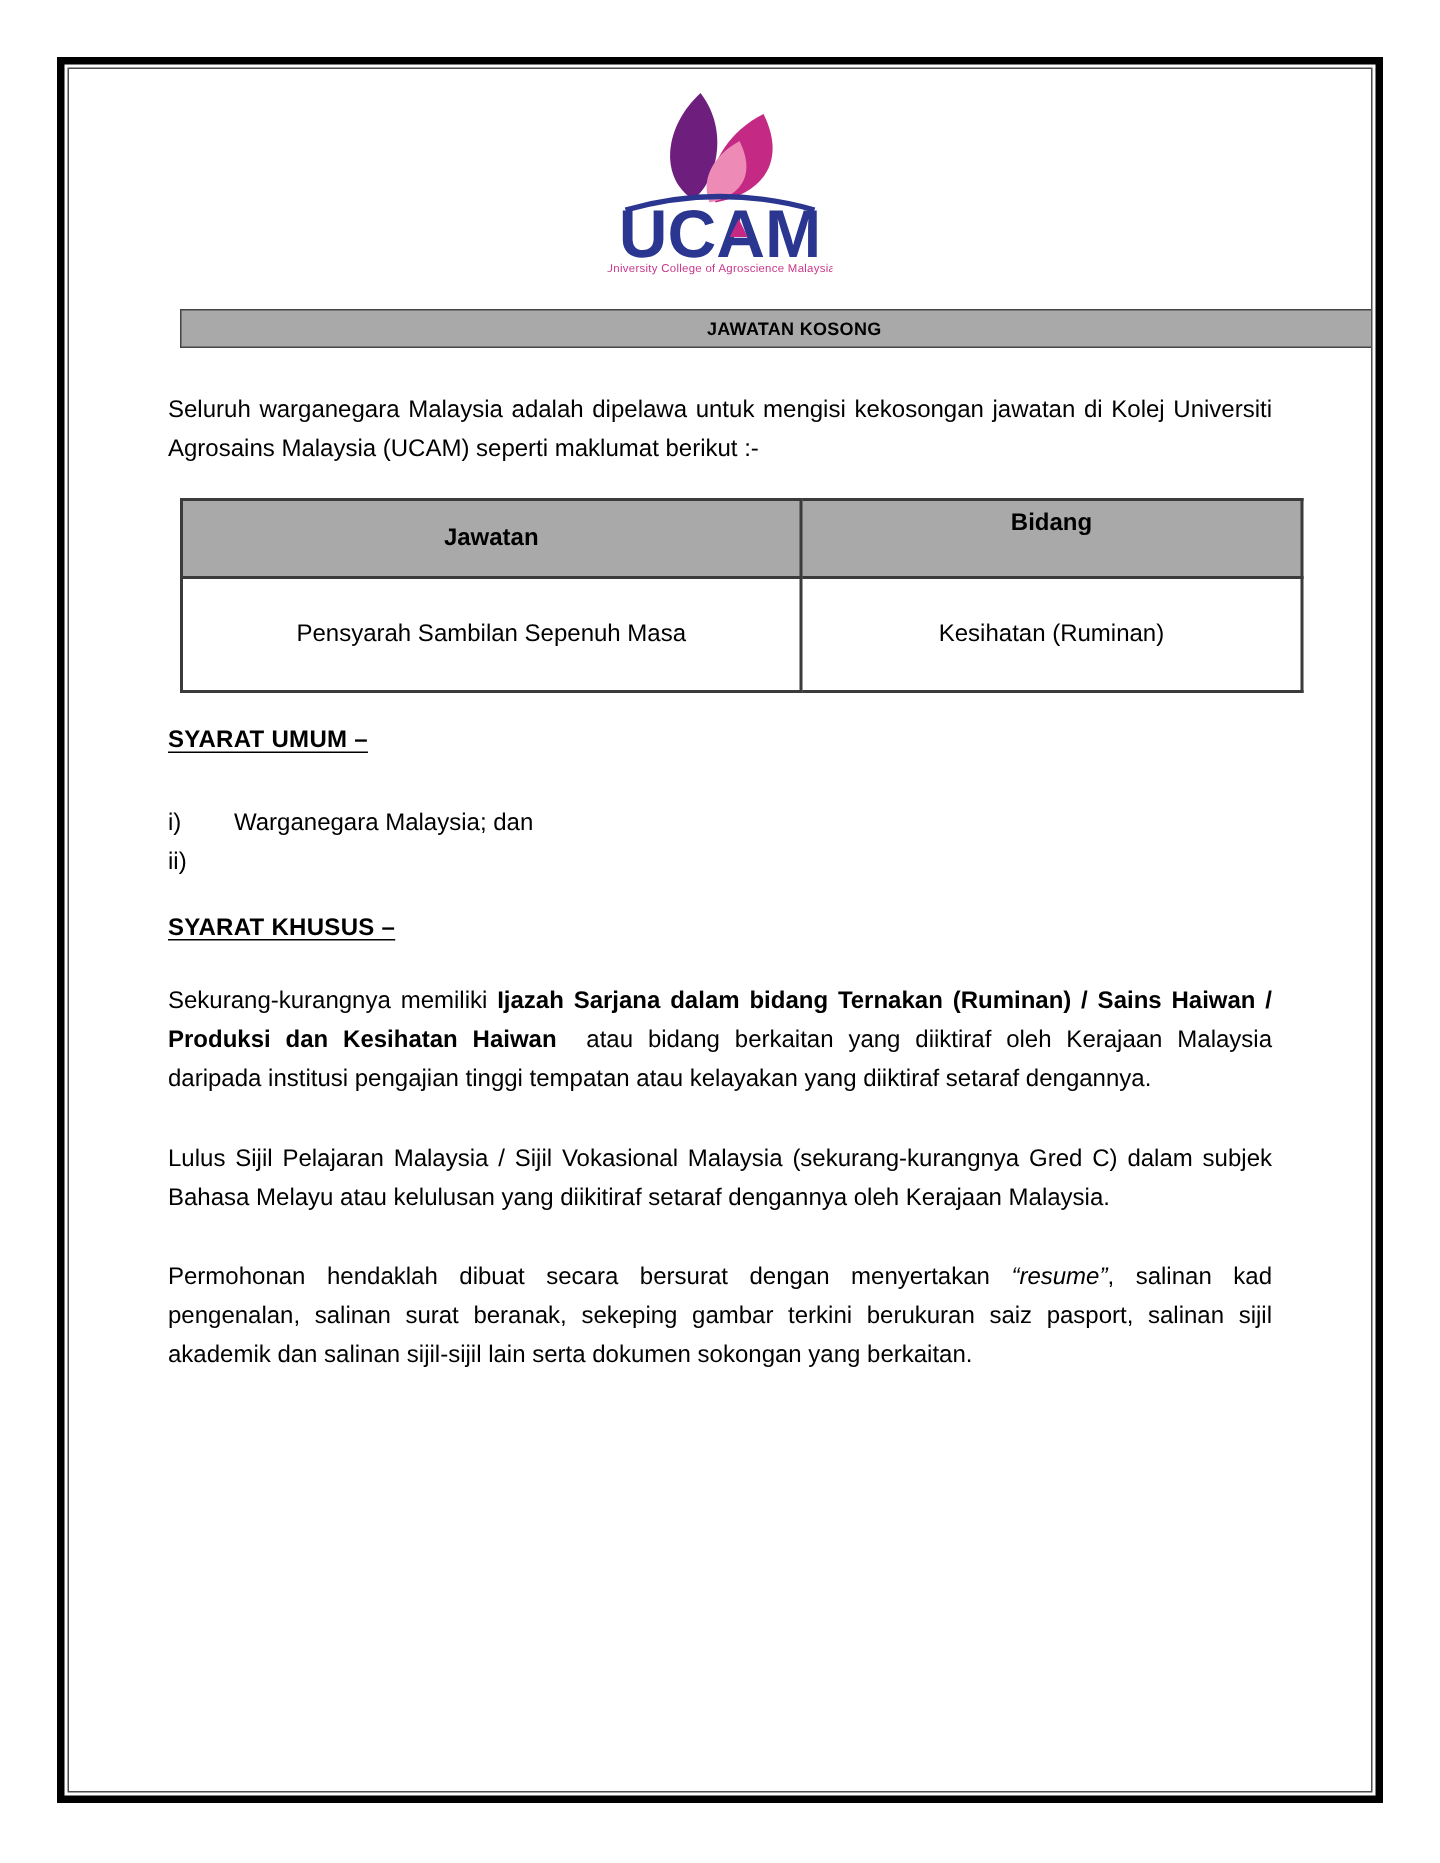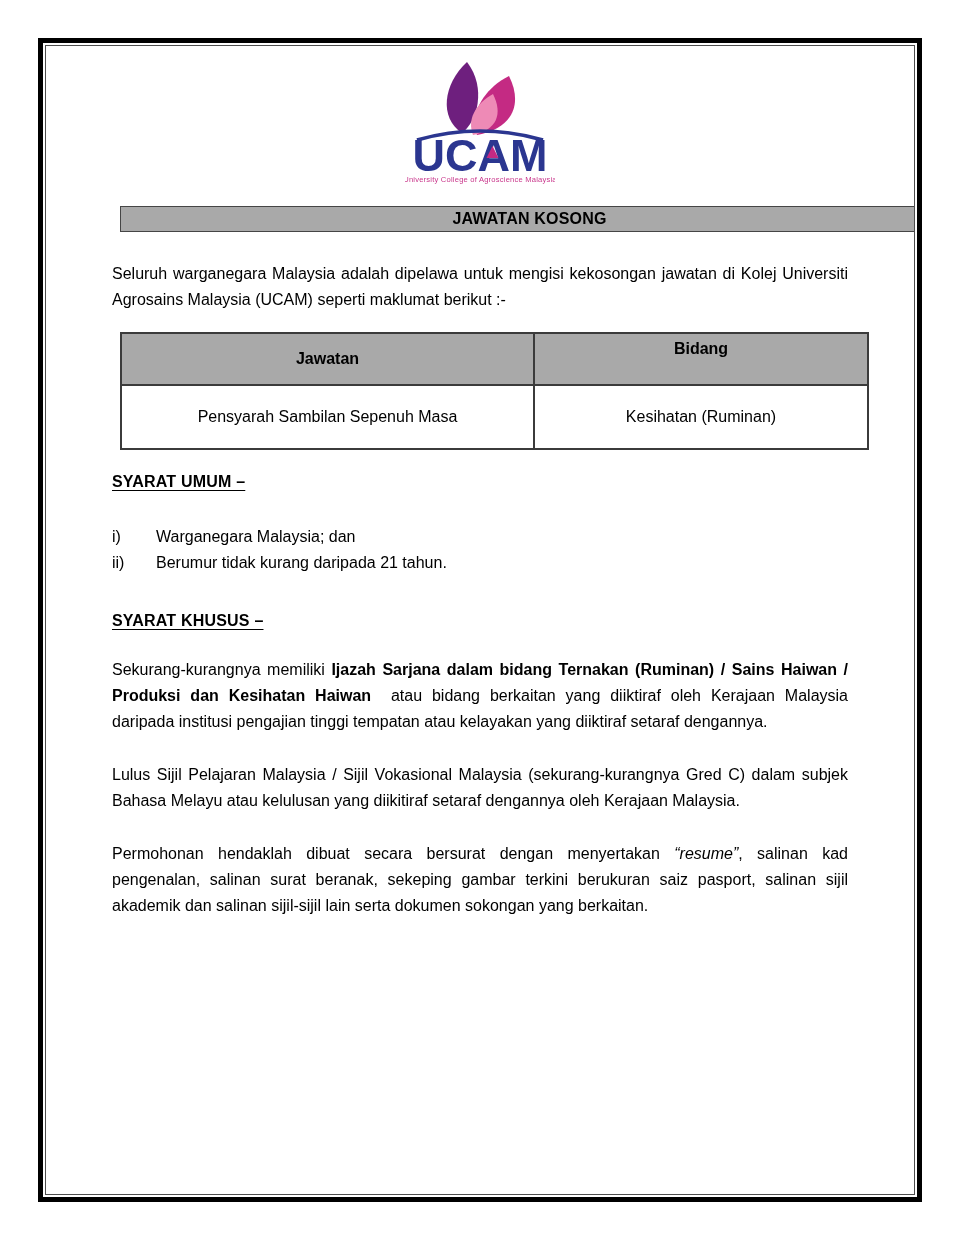--- a/index.html
+++ b/index.html
@@ -18,39 +18,39 @@
     padding:0 66px; overflow:hidden;
   }
   
   .logo-wrap { width:150px; margin:14px auto 0; }
   .logo-wrap svg { display:block; }
   
   .banner {
     margin:22px 0 0 8px; width:803px; height:26px;
     background:#a9a9a9; border:1px solid #454545;
     display:flex; align-items:center; justify-content:center;
-    font-weight:bold; font-size:16px; letter-spacing:0.2px;padding-left:16px;
+    font-weight:bold; font-size:12px; letter-spacing:0.2px;padding-left:16px;
   }
   
   .para { margin:28px 0 0; line-height:26px; text-align:justify; }
   .para.first { margin-top:29px; }
   .b { font-weight:bold; }
   .i { font-style:italic;margin-top:36px; }
   
   table.vacancy {
     border-collapse:collapse; margin:19px 0 0 8px;
     width:745px; table-layout:fixed;
   }
   table.vacancy th, table.vacancy td {
     border:2px solid #3b3b3b; font-size:16px; text-align:center;
   }
   table.vacancy th { background:#a9a9a9; height:52px; font-weight:bold; }
   th.col-jawatan { width:413px; vertical-align:middle; }
   th.col-bidang  { width:334px; vertical-align:top; padding-top:6px; }
-  table.vacancy td { height:64px; vertical-align:middle; background:#fff; }
+  table.vacancy td { height:76px; vertical-align:middle; background:#fff; }
   
   .heading {
     margin:23px 0 0; font-weight:bold; font-size:16px;
     text-decoration:underline; text-underline-offset:3px;
     letter-spacing:0.2px;
   }
   .heading.tight { margin-top:14px; }
   
   .list { margin-top:33px; }
   .li { display:flex; line-height:26px; }
@@ -94,25 +94,24 @@
       </table>
 
     <p class="heading">SYARAT UMUM –</p>
     <div class="list">
       <div class="li">
         <span class="num">i)</span>
         <span>Warganegara Malaysia; dan</span>
       </div>
       <div class="li">
         <span class="num">ii)</span>
-        <span>Berumur tidak kurang daripada 21 tahun.</span>
       </div>
     </div>
 
-    <p class="heading" style="margin-top:36px">SYARAT KHUSUS –</p>
+    <p class="heading" style="margin-top:22px">SYARAT KHUSUS –</p>
     <p class="para" style="margin-top:27px"><span>Sekurang-kurangnya memiliki </span><span class="b">Ijazah Sarjana dalam bidang Ternakan (Ruminan) / Sains Haiwan / Produksi dan Kesihatan Haiwan</span><span>&nbsp; atau bidang berkaitan yang diiktiraf oleh Kerajaan Malaysia daripada institusi pengajian tinggi tempatan atau kelayakan yang diiktiraf setaraf dengannya.</span></p>
 
     <p class="para" style="margin-top:27px">Lulus Sijil Pelajaran Malaysia / Sijil Vokasional Malaysia (sekurang-kurangnya Gred C) dalam subjek Bahasa Melayu atau kelulusan yang diikitiraf setaraf dengannya oleh Kerajaan Malaysia.</p>
 
     <p class="para" style="margin-top:27px"><span>Permohonan hendaklah dibuat secara bersurat dengan menyertakan </span><span class="i">“resume”</span><span>, salinan kad pengenalan, salinan surat beranak, sekeping gambar terkini berukuran saiz pasport, salinan sijil akademik dan salinan sijil-sijil lain serta dokumen sokongan yang berkaitan.</span></p>
 
   </div>
 </div>
 
 </body></html>

